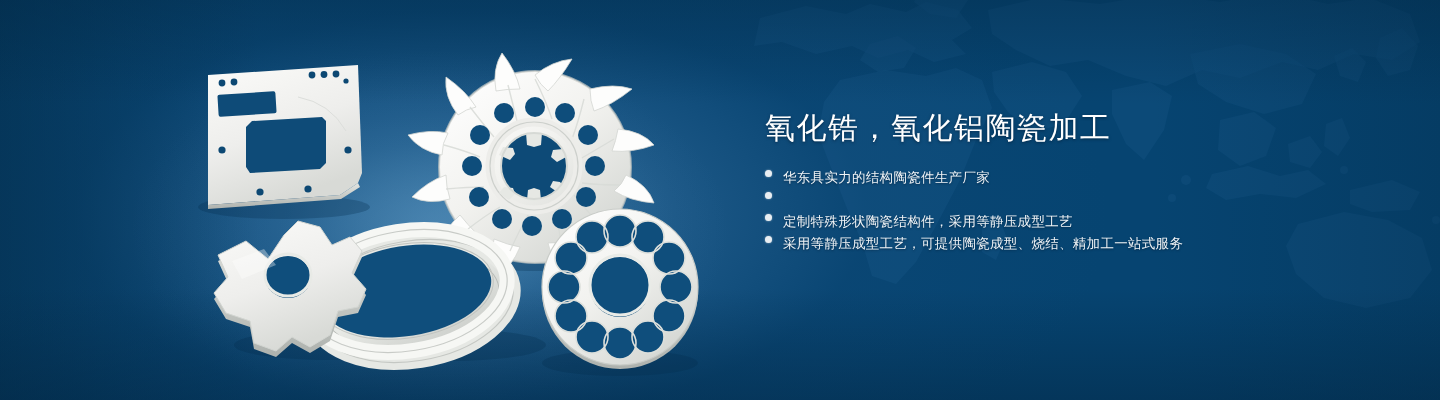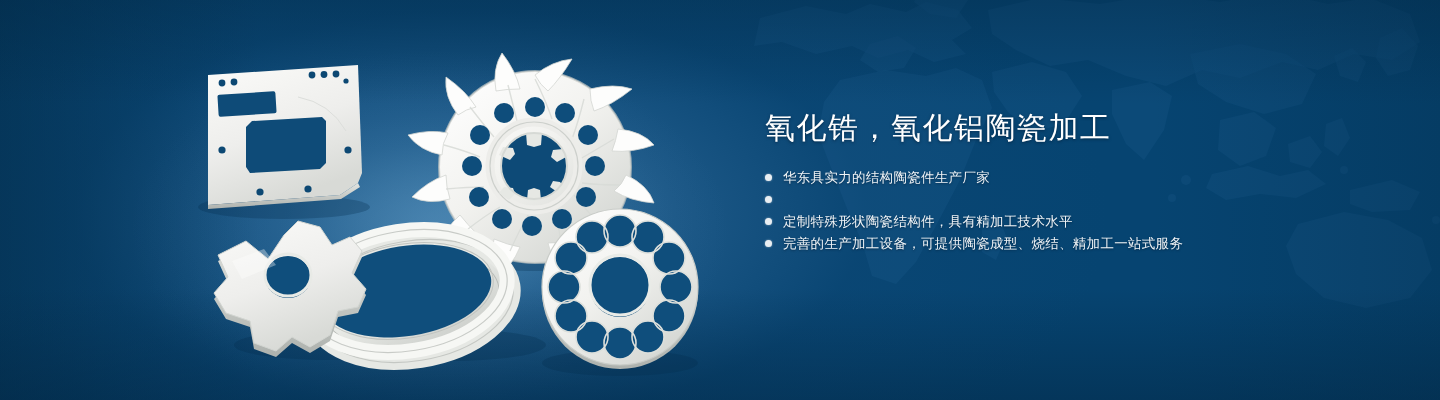--- a/index.html
+++ b/index.html
@@ -69,21 +69,21 @@
     font-size:30px;
     line-height:40px;
     letter-spacing:1.5px;
     font-weight:400;
     margin:0 0 22px 0;
     text-shadow:0 1px 3px rgba(0,20,40,0.55);
     white-space:nowrap;
   }
   .bullets{list-style:none;margin:0;padding:0;}
   .bullet{
-    display:flex;align-items:center;
+    display:flex;align-items:flex-start;
     margin:0 0 7px 0;
     height:15px;
   }
   .dot{
     width:7px;height:7px;border-radius:50%;
     background:#e9eef2;
     flex:0 0 auto;
     margin-right:11px;
     box-shadow:0 0 2px rgba(255,255,255,0.6);
   }
@@ -446,22 +446,22 @@
     <ul class="bullets">
       <li class="bullet">
         <span class="dot"></span>
         <span class="bullet-text">华东具实力的结构陶瓷件生产厂家</span>
       </li>
       <li class="bullet">
         <span class="dot"></span>
       </li>
       <li class="bullet">
         <span class="dot"></span>
-        <span class="bullet-text">定制特殊形状陶瓷结构件，具有精加工技术水平</span>
+        <span class="bullet-text">定制特殊形状陶瓷结构件，采用等静压成型工艺</span>
       </li>
       <li class="bullet">
         <span class="dot"></span>
-        <span class="bullet-text">完善的生产加工设备，可提供陶瓷成型、烧结、精加工一站式服务</span>
+        <span class="bullet-text">采用等静压成型工艺，可提供陶瓷成型、烧结、精加工一站式服务</span>
       </li>
     </ul>
   </div>
 
 </div>
 
 </body></html>

